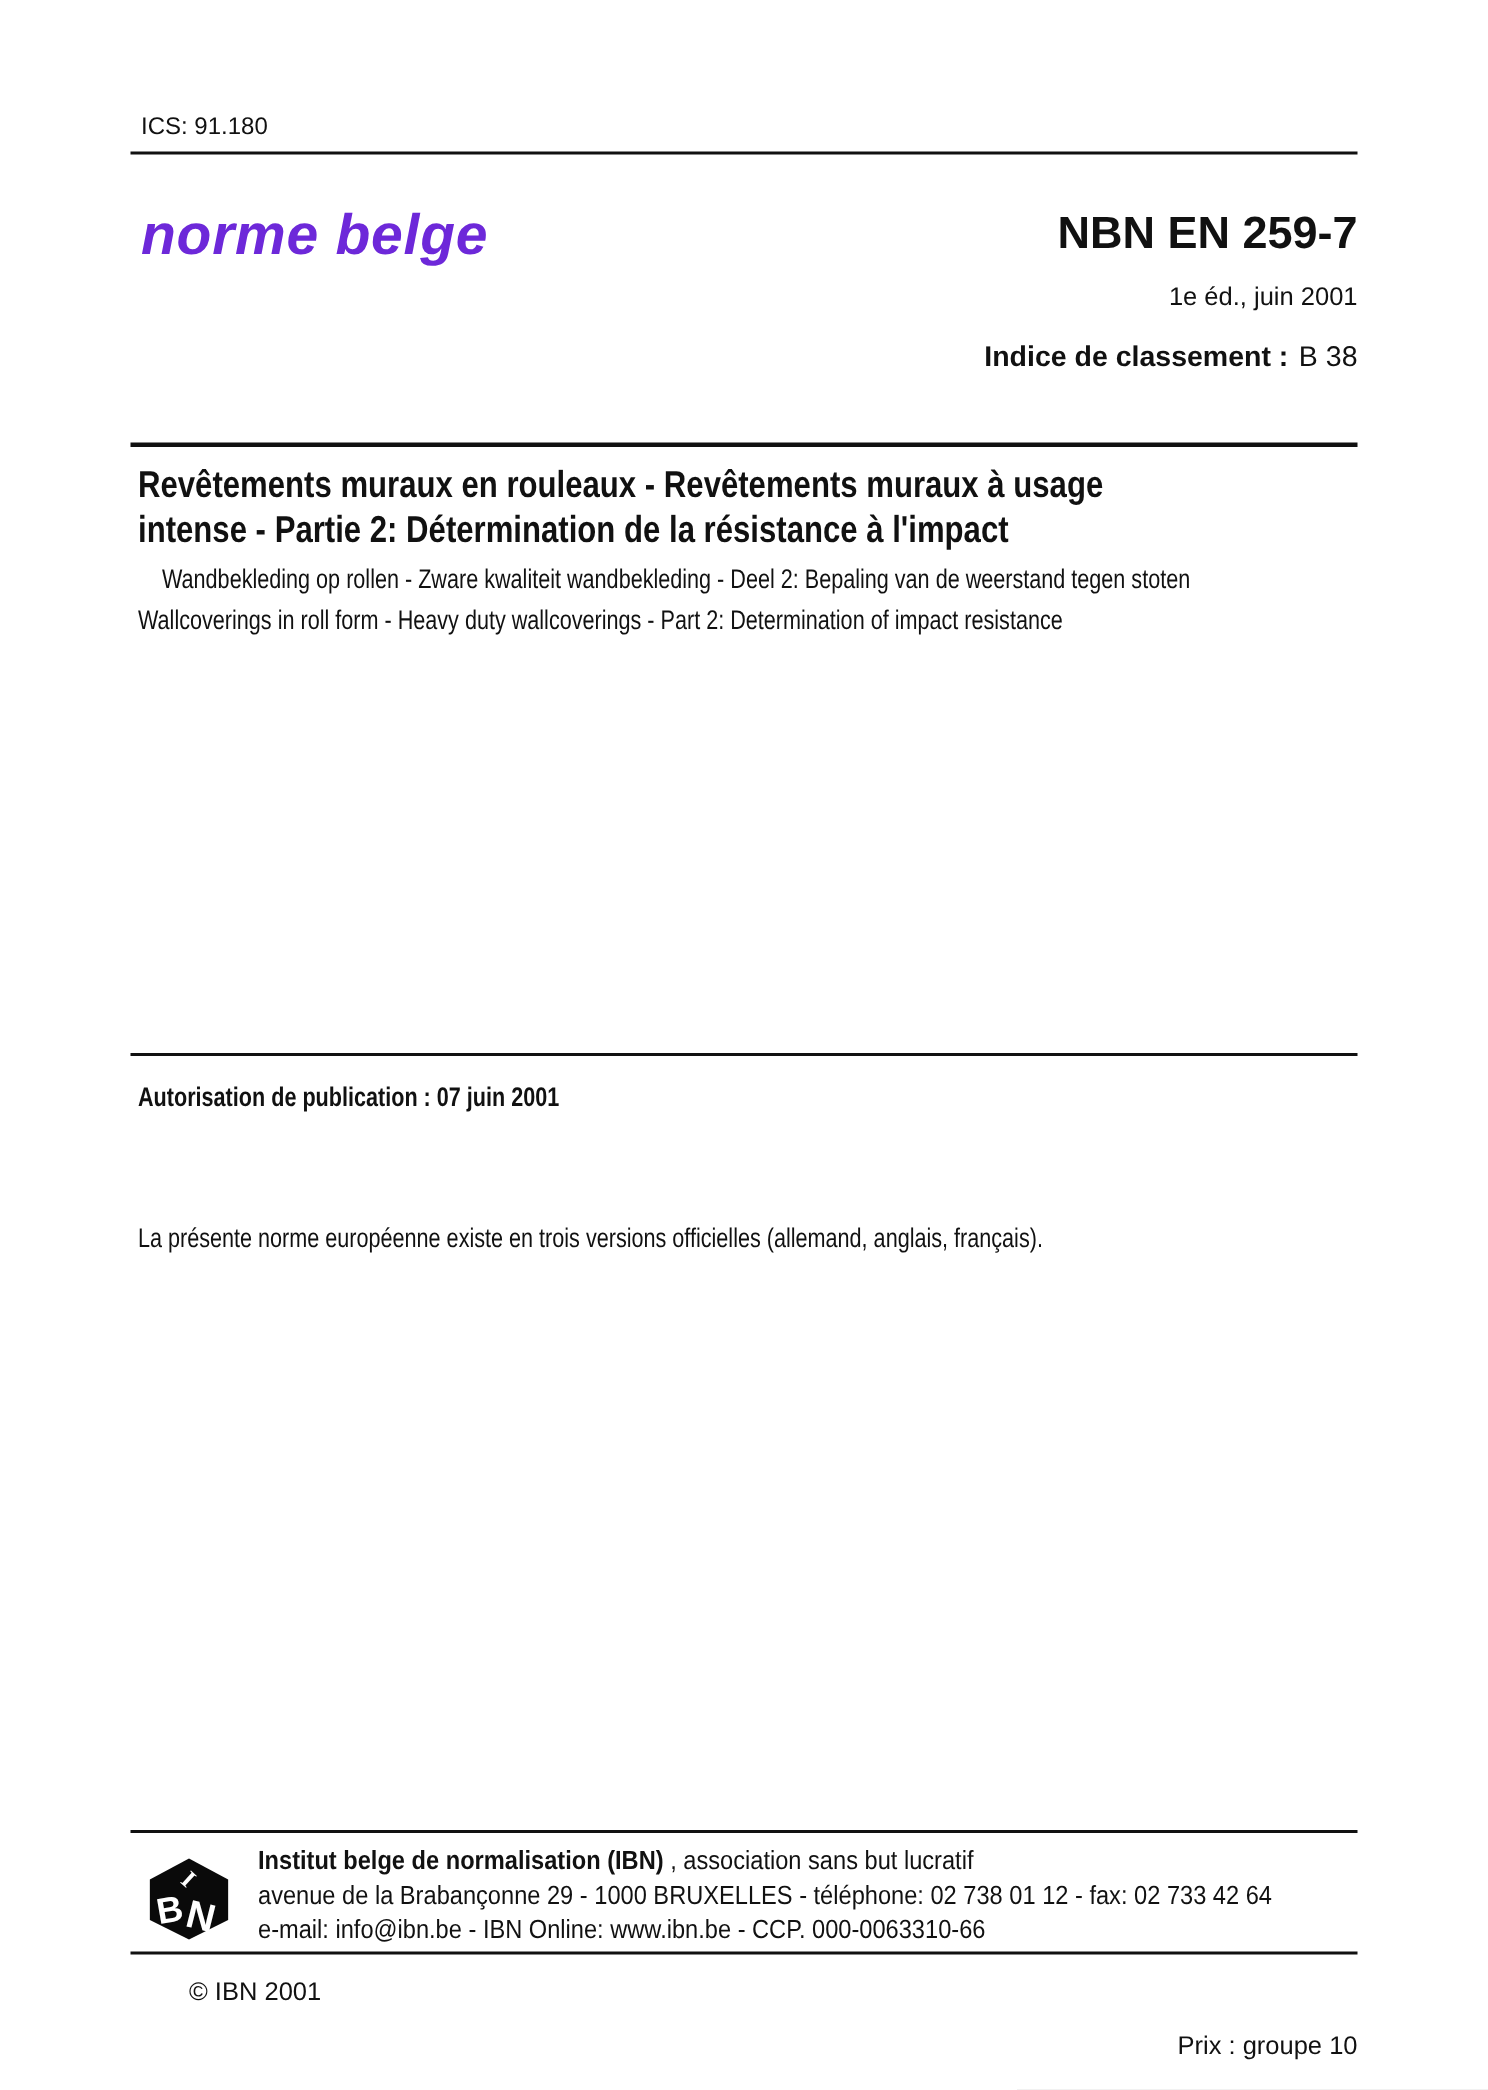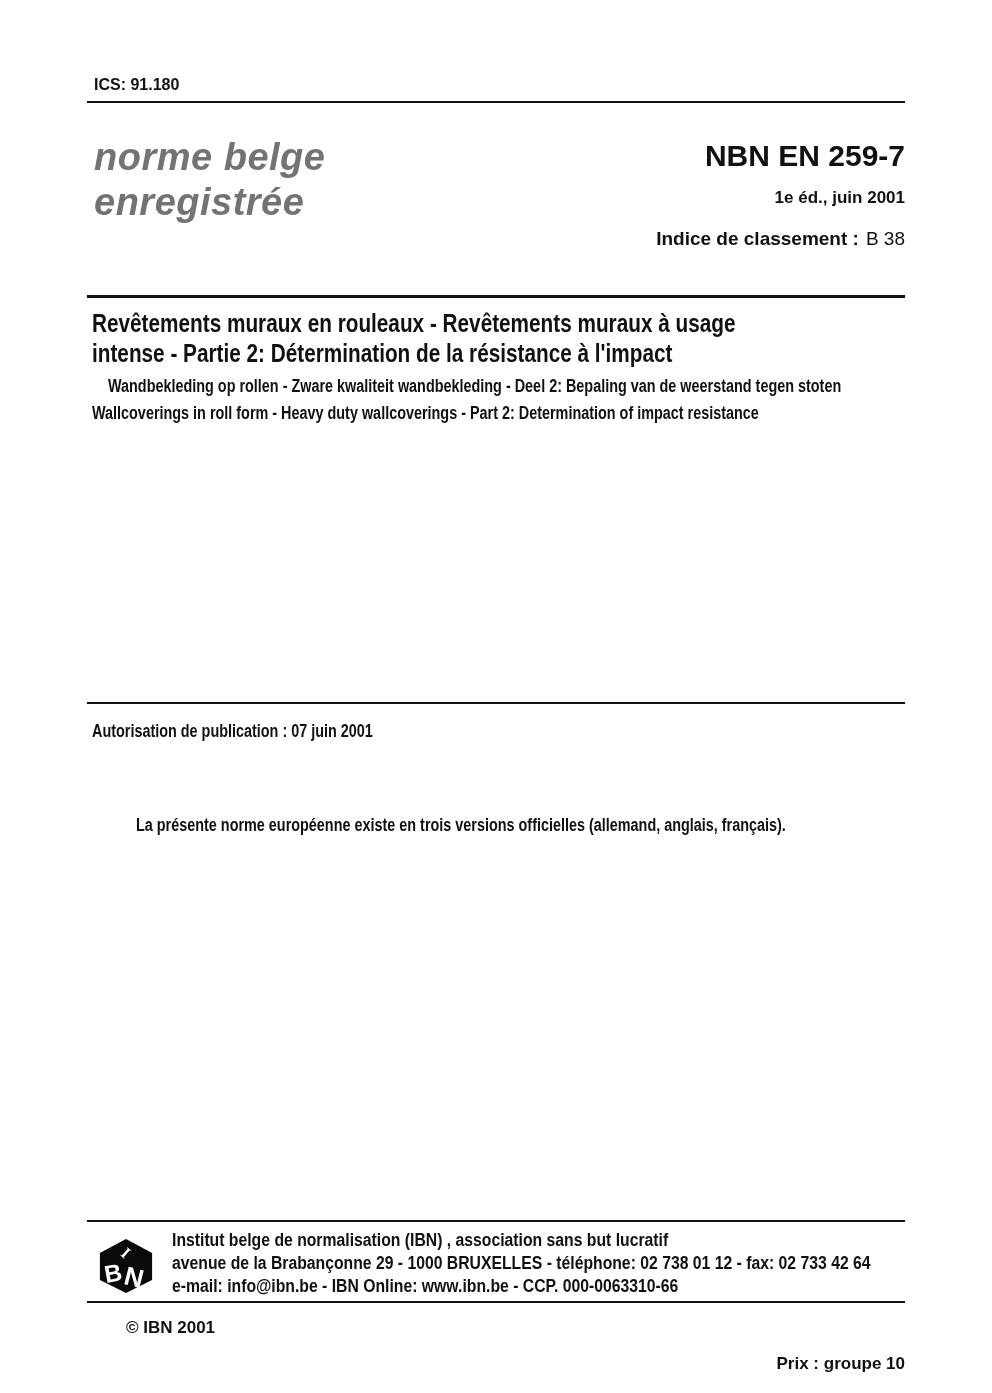--- a/index.html
+++ b/index.html
@@ -7,39 +7,39 @@
   .page {
     position: relative;
     width: 992px;
     height: 1393px;
     margin: 0 auto;
     background: #ffffff;
     font-family: "Liberation Sans", sans-serif;
     color: #111111;
     overflow: hidden;
   }
-  .abs { position: absolute; white-space: nowrap; font-weight: bold; }
+  .abs { position: absolute; white-space: nowrap; }
   .rule { position: absolute; left: 87px; width: 818px; background: #111111; }
   .bold { font-weight: bold; }
   .cond80, .cond83, .cond90 { display: inline-block; transform-origin: 0 50%; white-space: nowrap; }
   .cond80 { transform: scaleX(0.80); }
   .cond83 { transform: scaleX(0.83); }
   .cond90 { transform: scaleX(0.90); }
   .t16 { font-size: 16px; }
   .t17 { font-size: 17px; }
   .t175 { font-size: 17.5px; }
   .t18 { font-size: 18px; }
   .t19 { font-size: 19px; }
   .t25 { font-size: 25px; }
   .t30 { font-size: 30px; }
   .doc-type {
     font-size: 38px;
     font-weight: bold;
     font-style: italic;
-    color: #737373;
+    color: #6d28d9;
     line-height: 45px;
     letter-spacing: 0.5px;
   }
   .right { right: 87px; text-align: right; }
   .title-line { line-height: 30px; }
   .footer-line { line-height: 23px; }
   .footer-box {
     position: absolute;
     left: 87px; top: 1220px;
     width: 818px; height: 83px;
@@ -53,21 +53,20 @@
 <body>
 
 <div class="page">
 
   <div class="abs t16" style="left:94px; top:76px;">ICS: 91.180</div>
 
   <div class="rule" style="top:101px; height:2px;"></div>
 
   <div class="abs doc-type" style="left:94px; top:135px;">
     <span style="display:block;">norme belge</span>
-    <span style="display:block;">enregistrée</span>
   </div>
 
   <div class="abs right t30 bold" style="top:139px;">NBN EN 259-7</div>
 
   <div class="abs right t17" style="top:188px;">1e éd., juin 2001</div>
 
   <div class="abs right t19 bold" style="top:228px;">
     <span>Indice de classement :</span><span class="classif-value">B 38</span>
   </div>
 
@@ -86,21 +85,21 @@
     <span class="cond80">Wallcoverings in roll form - Heavy duty wallcoverings - Part 2: Determination of impact resistance</span>
   </div>
 
   <div class="rule" style="top:702px; height:2px;"></div>
 
   <div class="abs t18 bold" style="left:92px; top:721px;">
     <span class="cond80">Autorisation de publication : 07 juin 2001</span>
   </div>
 
 
-  <div class="abs t18" style="left:92px; top:815px;margin-left:44px;">
+  <div class="abs t18" style="left:92px; top:815px;">
     <span class="cond80">La présente norme européenne existe en trois versions officielles (allemand, anglais, français).</span>
   </div>
 
   <div class="footer-box"></div>
 
   <svg class="logo" viewBox="0 0 60 58" aria-hidden="true">
     <polygon points="30,1 57,15.5 57,43.5 30,57 3,43.5 3,15.5" fill="#0a0a0a"></polygon>
     <text x="30" y="21" font-size="17" font-family="Liberation Serif, serif" font-weight="bold" fill="#ffffff" text-anchor="middle" transform="rotate(42 30 15)">I</text>
     <text x="17" y="45" font-size="25" font-family="Liberation Sans, sans-serif" font-weight="bold" fill="#ffffff" text-anchor="middle" transform="rotate(-10 17 38)">B</text>
     <text x="38" y="50" font-size="27" font-family="Liberation Sans, sans-serif" font-weight="bold" fill="#ffffff" text-anchor="middle" transform="rotate(14 38 42)">N</text>

